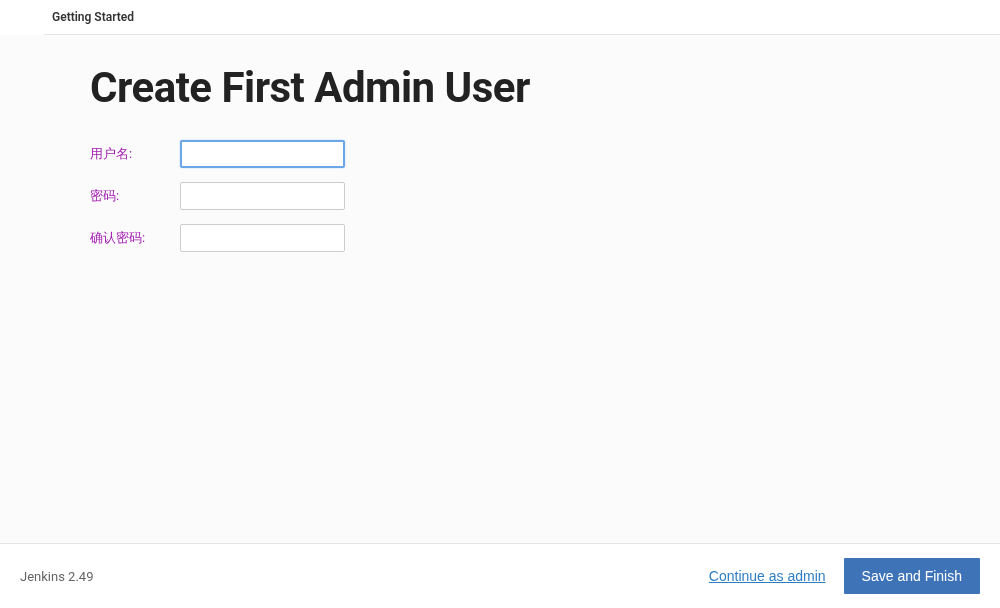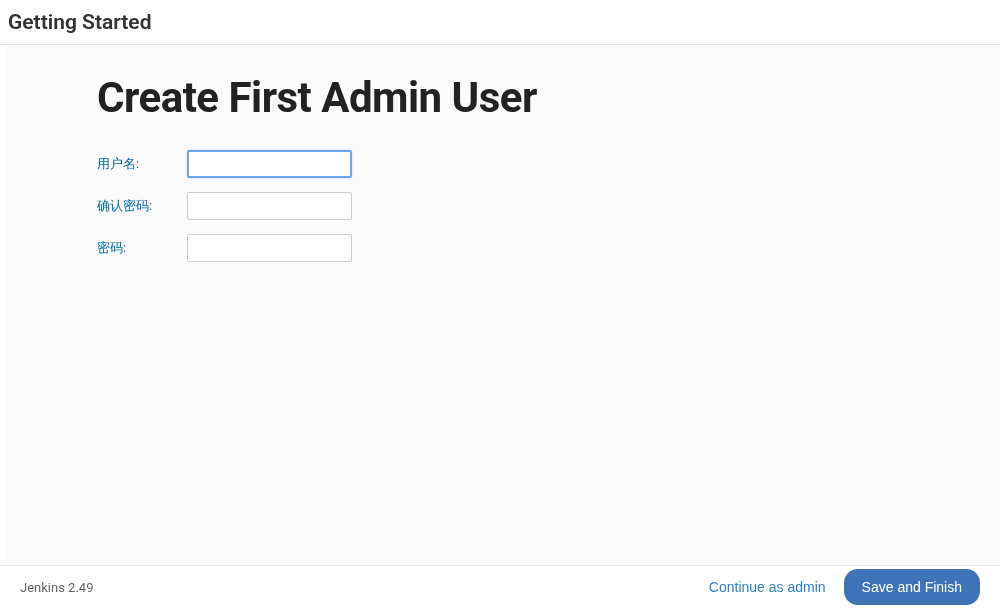--- a/index.html
+++ b/index.html
@@ -12,93 +12,94 @@
       width: 1000px;
       height: 608px;
       display: flex;
       flex-direction: column;
       background: #ffffff;
       color: #333;
       overflow: hidden;
     }
     .header {
       padding: 10px 8px;
-      font-size: 21px;
+      font-size: 12px;
       font-weight: 600;
       color: #333;
       border-bottom: 1px solid #e5e5e5;
+      margin-left: 44px;
     }
     .content-area {
       flex: 1;
       background: #fbfbfb;
       padding: 28px 90px;
       overflow: auto;
-      margin-left: 7px;
     }
     .page-title {
       font-size: 42px;
       font-weight: 700;
       color: #222;
       margin-bottom: 28px;
       letter-spacing: -0.5px;
     }
     .form-row {
       display: flex;
       align-items: center;
       margin-bottom: 14px;
     }
     .form-label {
       width: 90px;
       font-size: 13px;
-      color: #0369a1;
+      color: #a21caf;
       text-align: left;
     }
     .form-input {
       width: 165px;
       height: 28px;
       border: 1px solid #ccc;
       border-radius: 2px;
       padding: 4px 8px;
       font-size: 13px;
       background: #ffffff;
       outline: none;
     }
     .form-input.focused {
       border: 2px solid #6ba6e8;
       box-shadow: 0 0 2px rgba(107,166,232,0.4);
     }
     .footer {
       border-top: 1px solid #e5e5e5;
-      padding: 3px 20px;
+      padding: 14px 20px;
       display: flex;
       align-items: center;
       justify-content: space-between;
       background: #ffffff;
     }
     .footer-left {
       font-size: 13px;
       color: #666;
     }
     .footer-right {
       display: flex;
       align-items: center;
       gap: 18px;
     }
     .link-button {
       color: #2f7ec4;
       font-size: 14px;
       cursor: pointer;
       background: none;
       border: none;
+      text-decoration: underline;
     }
     .primary-button {
       background: #3e73b8;
       color: #ffffff;
       border: none;
-      border-radius: 14px;
+      border-radius: 1px;
       padding: 10px 18px;
       font-size: 14px;
       cursor: pointer;
     }
   </style>
 </head>
 <body>
 
 <div class="header">
   <span>Getting Started</span>
@@ -106,26 +107,26 @@
 
 <div class="content-area">
   <h1 class="page-title">Create First Admin User</h1>
 
   <div class="form-row">
     <label class="form-label">用户名:</label>
     <input class="form-input focused" type="text" value="" style="">
   </div>
 
   <div class="form-row">
-    <label class="form-label">确认密码:</label>
+    <label class="form-label">密码:</label>
     <input class="form-input" type="password" value="" style="">
   </div>
 
   <div class="form-row">
-    <label class="form-label">密码:</label>
+    <label class="form-label">确认密码:</label>
     <input class="form-input" type="password" value="" style="">
   </div>
 
 
 </div>
 
 <div class="footer">
   <div class="footer-left">Jenkins 2.49</div>
   <div class="footer-right">
     <button class="link-button">Continue as admin</button>

